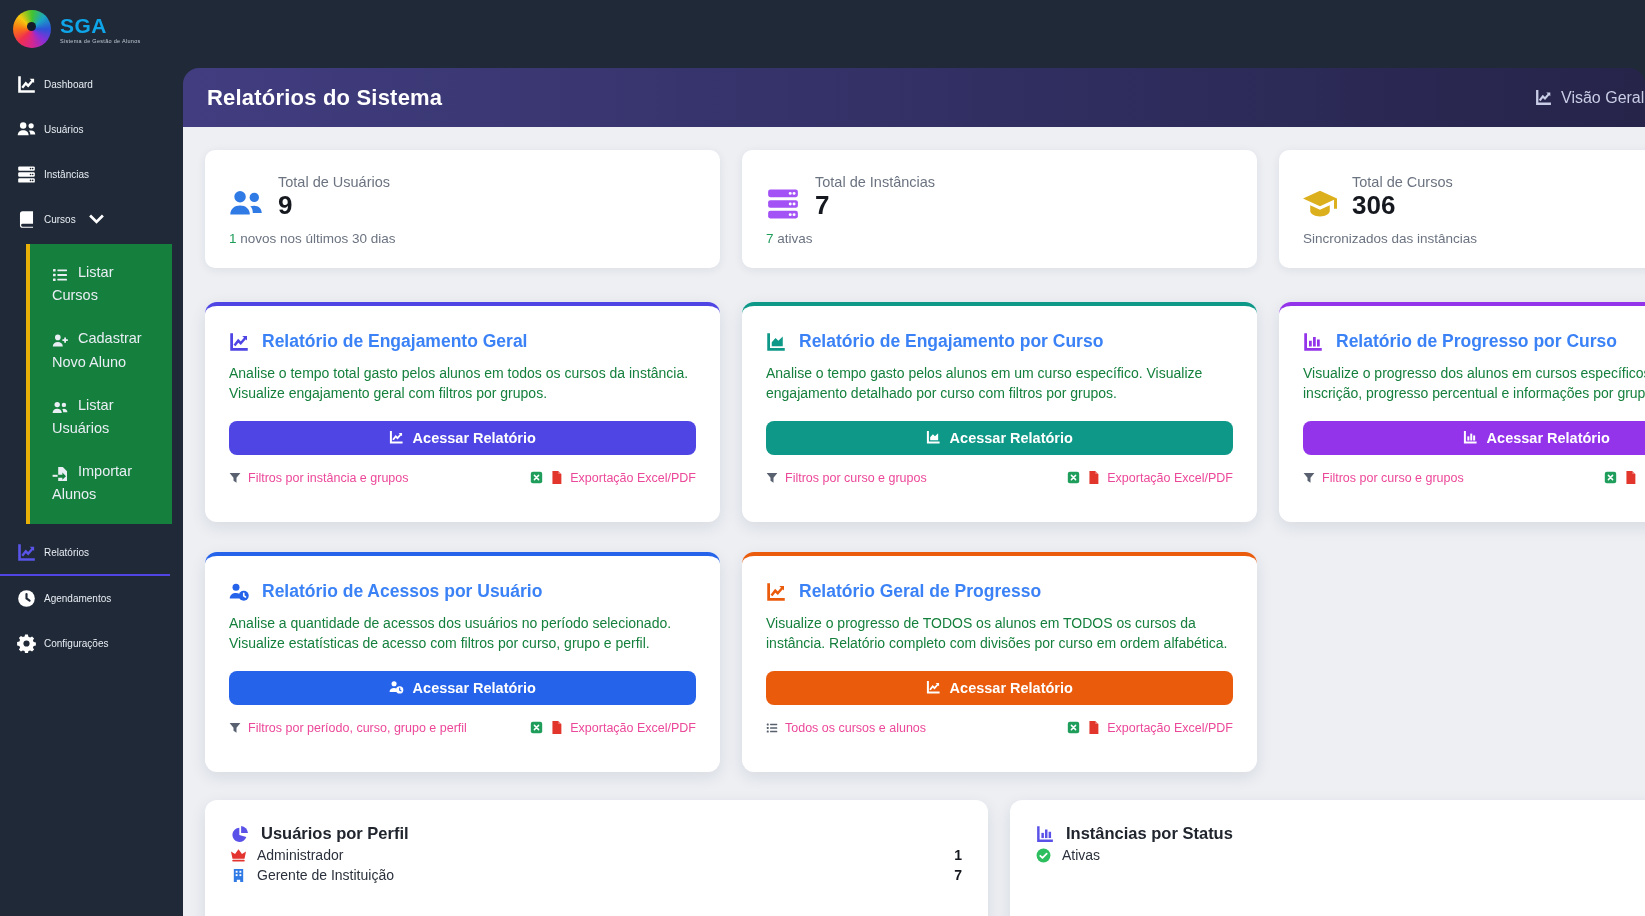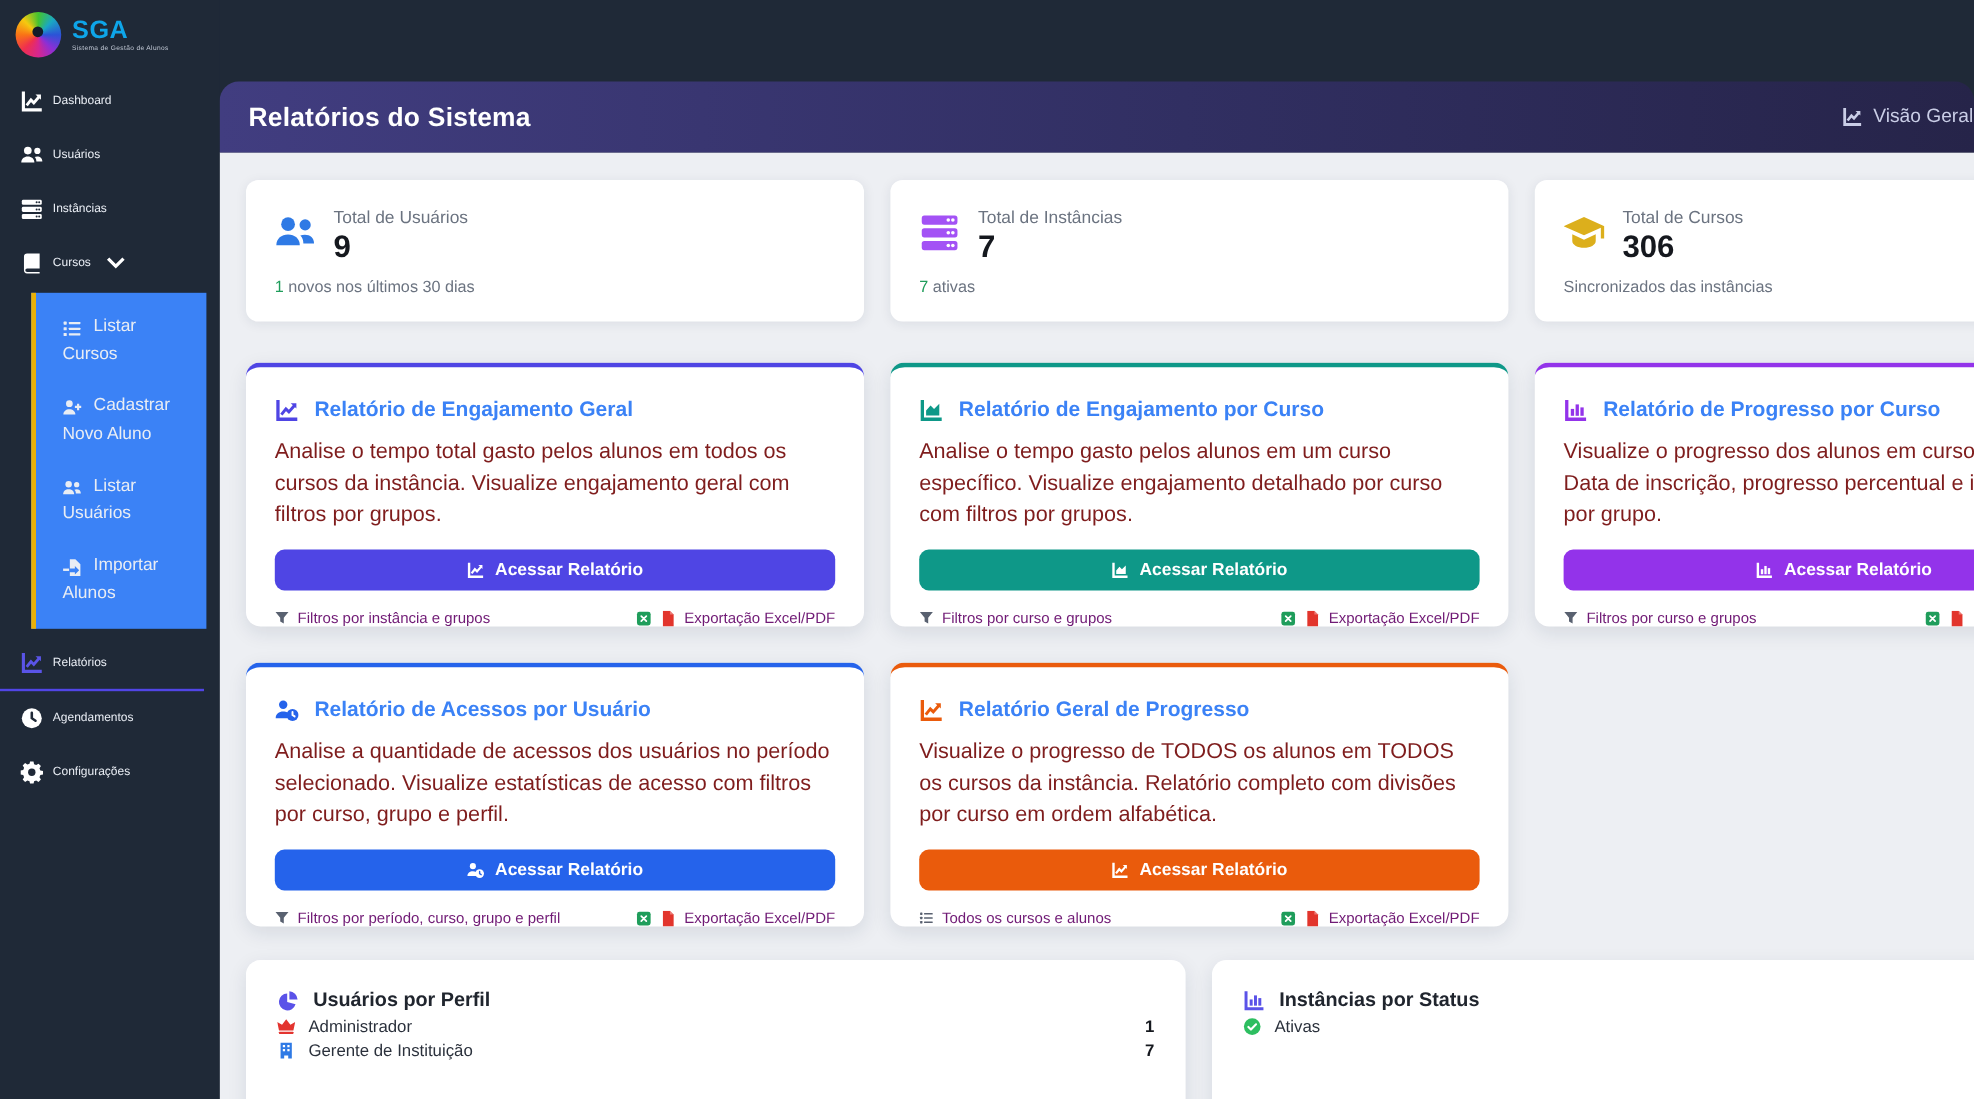--- a/index.html
+++ b/index.html
@@ -22,21 +22,21 @@
   .logo-text { font-size:21px; font-weight:700; color:#0ea5e9; line-height:1; letter-spacing:.5px; }
   .logo-sub { font-size:5.5px; color:#c2c9d6; margin-top:2px; letter-spacing:.3px; }
 
   .nav { margin-top:8px; }
   .nav-item { display:flex; align-items:center; gap:8px; padding:13px 17px; font-size:10px; cursor:pointer; }
   .nav-item .ic { font-size:19px; color:#fff; }
   .nav-item.active { margin-right:13px; border-bottom:2px solid #5145e5; padding-bottom:12px; }
   .nav-item.active .ic { color:#5a54e8; }
   .chev { font-size:11px; margin-left:3px; color:#dfe3ea; }
 
-  .subnav { margin:2px 11px 6px 26px; background:#3b82f6; border-left:4px solid #e9b008; padding:7px 0; --dot:#161e2c; }
+  .subnav { margin:2px 11px 6px 26px; background:#15803d; border-left:4px solid #e9b008; padding:7px 0; --dot:#161e2c; }
   .subnav-item { padding:10px 12px 10px 22px; font-size:14.5px; line-height:1.6; cursor:pointer; }
   .subnav-item .ic { font-size:16px; margin-right:10px; vertical-align:-3px; display:inline-flex; transform:translateY(3px); }
 
   
   .main { flex:1 1 auto; position:relative; overflow:hidden; background:#1f2937; }
   .header { margin-top:68px; height:59px; padding:0 24px; position:relative; color:#fff;
     background:linear-gradient(90deg,#413d80 0%,#312f62 55%,#262449 100%);
     border-radius:16px 16px 0 0; display:flex; align-items:center; }
   .header-title { font-size:22px; font-weight:700; letter-spacing:.2px; }
   .header-link { position:absolute; left:1352px; display:flex; align-items:center; gap:9px;
@@ -46,39 +46,39 @@
   .content { background:#edeff3; height:789px; padding:23px 0 0 22px; }
   .row { display:grid; grid-template-columns:repeat(3,515px); gap:22px; }
   .row.stats { margin-bottom:34px; }
   .row.r1 { margin-bottom:30px; }
   .row.r2 { margin-bottom:28px; }
   .row.bottom { grid-template-columns:783px 780px; }
 
   
   .stat-card { background:#fff; border-radius:10px; box-shadow:0 2px 10px rgba(24,38,66,.08);
     padding:24px 24px 16px; height:118px; }
-  .stat-top { display:flex; gap:15px; align-items:flex-start; }
+  .stat-top { display:flex; gap:15px; align-items:flex-end; }
   .stat-ic { font-size:34px; margin-top:3px; color:var(--accent); }
   .stat-label { font-size:14.5px; color:#6b7380; }
   .stat-value { font-size:26px; font-weight:700; color:#15181e; margin-top:1px; line-height:1.15; }
   .stat-caption { font-size:13.5px; color:#6b7380; margin-top:10px; white-space:pre-wrap; }
   .stat-caption .hl { color:#1f9d5b; }
 
   
   .report-card { background:#fff; border-radius:12px; border-top:4px solid var(--accent);
     box-shadow:0 5px 16px rgba(24,38,66,.10); padding:25px 24px 18px; height:220px; }
   .rc-title { display:flex; align-items:center; gap:13px; font-size:17.5px; font-weight:700;
     color:#3b82f6; margin-bottom:11px; }
   .rc-title .ic { font-size:20px; color:var(--accent); }
-  .rc-desc { font-size:18px; color:#7f1d1d; line-height:1.45; }
+  .rc-desc { font-size:14px; color:#15803d; line-height:1.45; }
   .rc-btn { margin-top:17px; height:34px; border-radius:8px; background:var(--accent); --dot:var(--accent);
     color:#fff; font-size:14.5px; font-weight:600; display:flex; align-items:center; justify-content:center;
     gap:9px; cursor:pointer; border:none; width:100%; font-family:inherit; }
   .rc-footer { display:flex; justify-content:space-between; align-items:flex-end; margin-top:16px;
-    font-size:12.5px; color:#701a75; }
+    font-size:12.5px; color:#ec4899; }
   .rc-f-left,.rc-f-right { display:flex; align-items:center; gap:7px; }
   .rc-f-left .ic { font-size:12px; color:#596170; }
   .rc-f-right .ic { font-size:13px; }
 
   
   .panel { background:#fff; border-radius:12px; box-shadow:0 5px 16px rgba(24,38,66,.10);
     padding:24px 26px; height:176px; }
   .panel-title { display:flex; align-items:center; gap:12px; font-size:16.5px; font-weight:700; color:#20252e; }
   .panel-title .ic { font-size:18px; color:#5a52e8; }
   .panel-row { display:flex; align-items:center; gap:11px; margin-top:4px; font-size:14px; color:#2b313c; }

